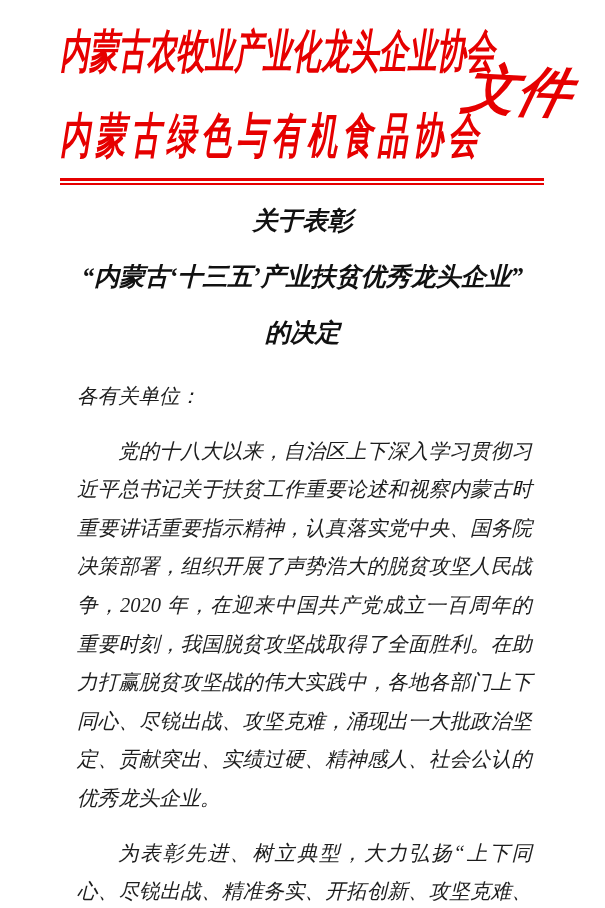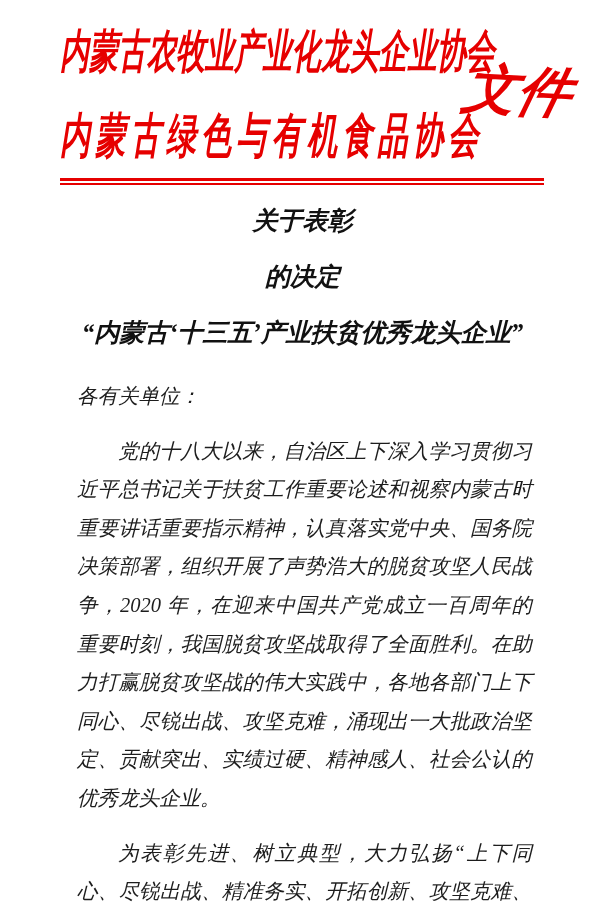--- a/index.html
+++ b/index.html
@@ -69,22 +69,22 @@
     <div class="doc-label">文件</div>
   </header>
 
   <div class="rule">
     <div class="bar-top"></div>
     <div class="bar-bottom"></div>
   </div>
 
   <h1 class="title">
     <div class="t-line">关于表彰</div>
+    <div class="t-line">“内蒙古‘十三五’产业扶贫优秀龙头企业”</div>
     <div class="t-line">的决定</div>
-    <div class="t-line">“内蒙古‘十三五’产业扶贫优秀龙头企业”</div>
   </h1>
 
   <main class="body-text">
     <p class="salutation">各有关单位：</p>
     <p class="para">党的十八大以来，自治区上下深入学习贯彻习近平总书记关于扶贫工作重要论述和视察内蒙古时重要讲话重要指示精神，认真落实党中央、国务院决策部署，组织开展了声势浩大的脱贫攻坚人民战争，2020 年，在迎来中国共产党成立一百周年的重要时刻，我国脱贫攻坚战取得了全面胜利。在助力打赢脱贫攻坚战的伟大实践中，各地各部门上下同心、尽锐出战、攻坚克难，涌现出一大批政治坚定、贡献突出、实绩过硬、精神感人、社会公认的优秀龙头企业。</p>
     <p class="para">为表彰先进、树立典型，大力弘扬“上下同心、尽锐出战、精准务实、开拓创新、攻坚克难、不负人民”的脱贫攻坚精神，在全社会营造崇尚先进、学习先进、争当先进、赶超先进的浓厚氛围，内蒙古农牧业产业化龙头企业协会和内蒙古绿色与有机食品协会决定，授予伊利集团、蒙牛集团、</p>
   </main>
 
 </div>
 

